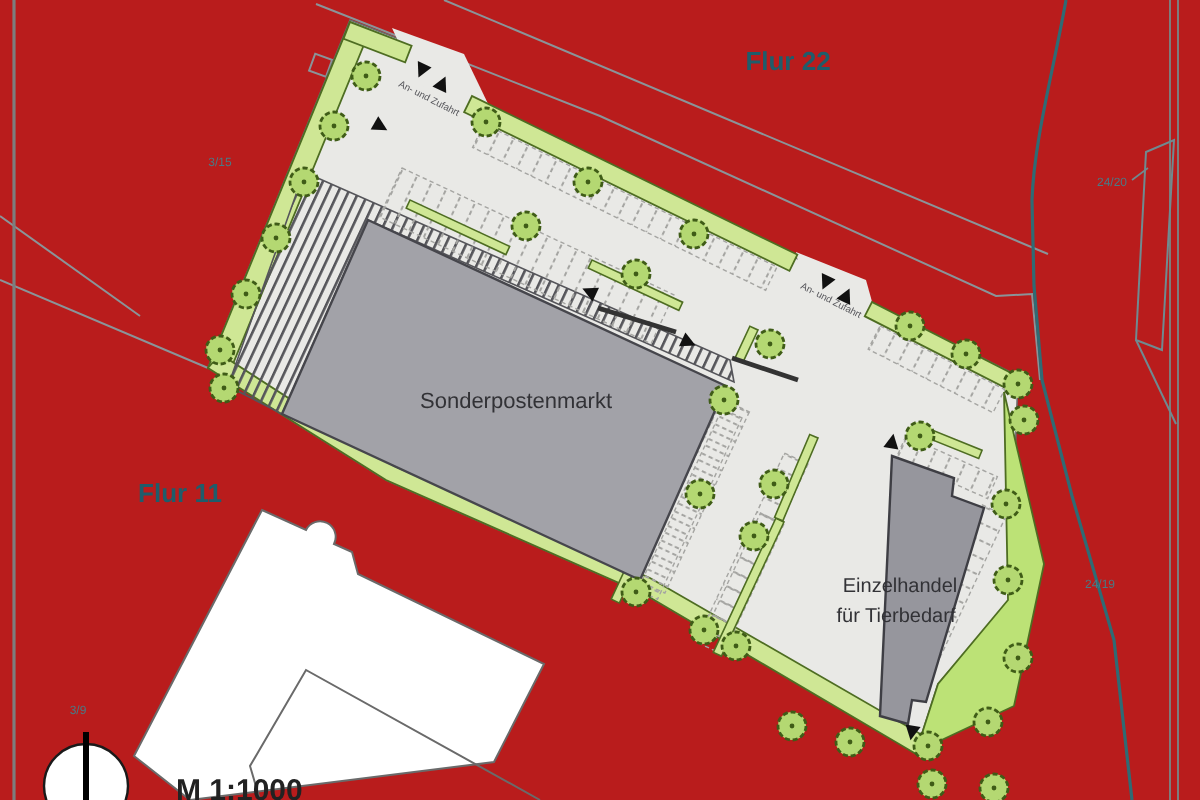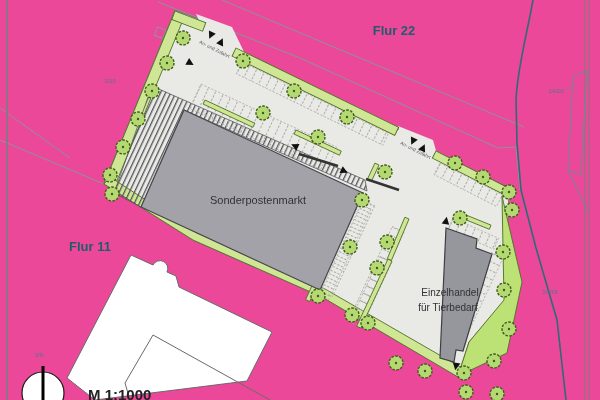--- a/index.html
+++ b/index.html
@@ -1,16 +1,16 @@
 <!DOCTYPE html>
 <html><head>
 <meta charset="utf-8">
 <style>
   html,body{margin:0;padding:0;background:#ffffff;}
-  .stage{position:relative;width:600px;height:400px;background:#ec4899;overflow:hidden;
+  .stage{position:relative;width:600px;height:400px;background:#b91c1c;overflow:hidden;
          font-family:"Liberation Sans", sans-serif;}
   svg{display:block;}
   text{font-family:"Liberation Sans", sans-serif;}
   .flur-label{font-size:13px;font-weight:bold;fill:#1f5d6b;}
   .parcel-label{font-size:6px;fill:#4a7a85;}
   .bldg-label{font-size:11px;fill:#323236;}
   .bldg-label2{font-size:10px;fill:#323236;}
   .access-label{font-size:4.8px;fill:#55555a;}
   .scale-label{font-size:15px;font-weight:bold;fill:#222;}
 </style>

